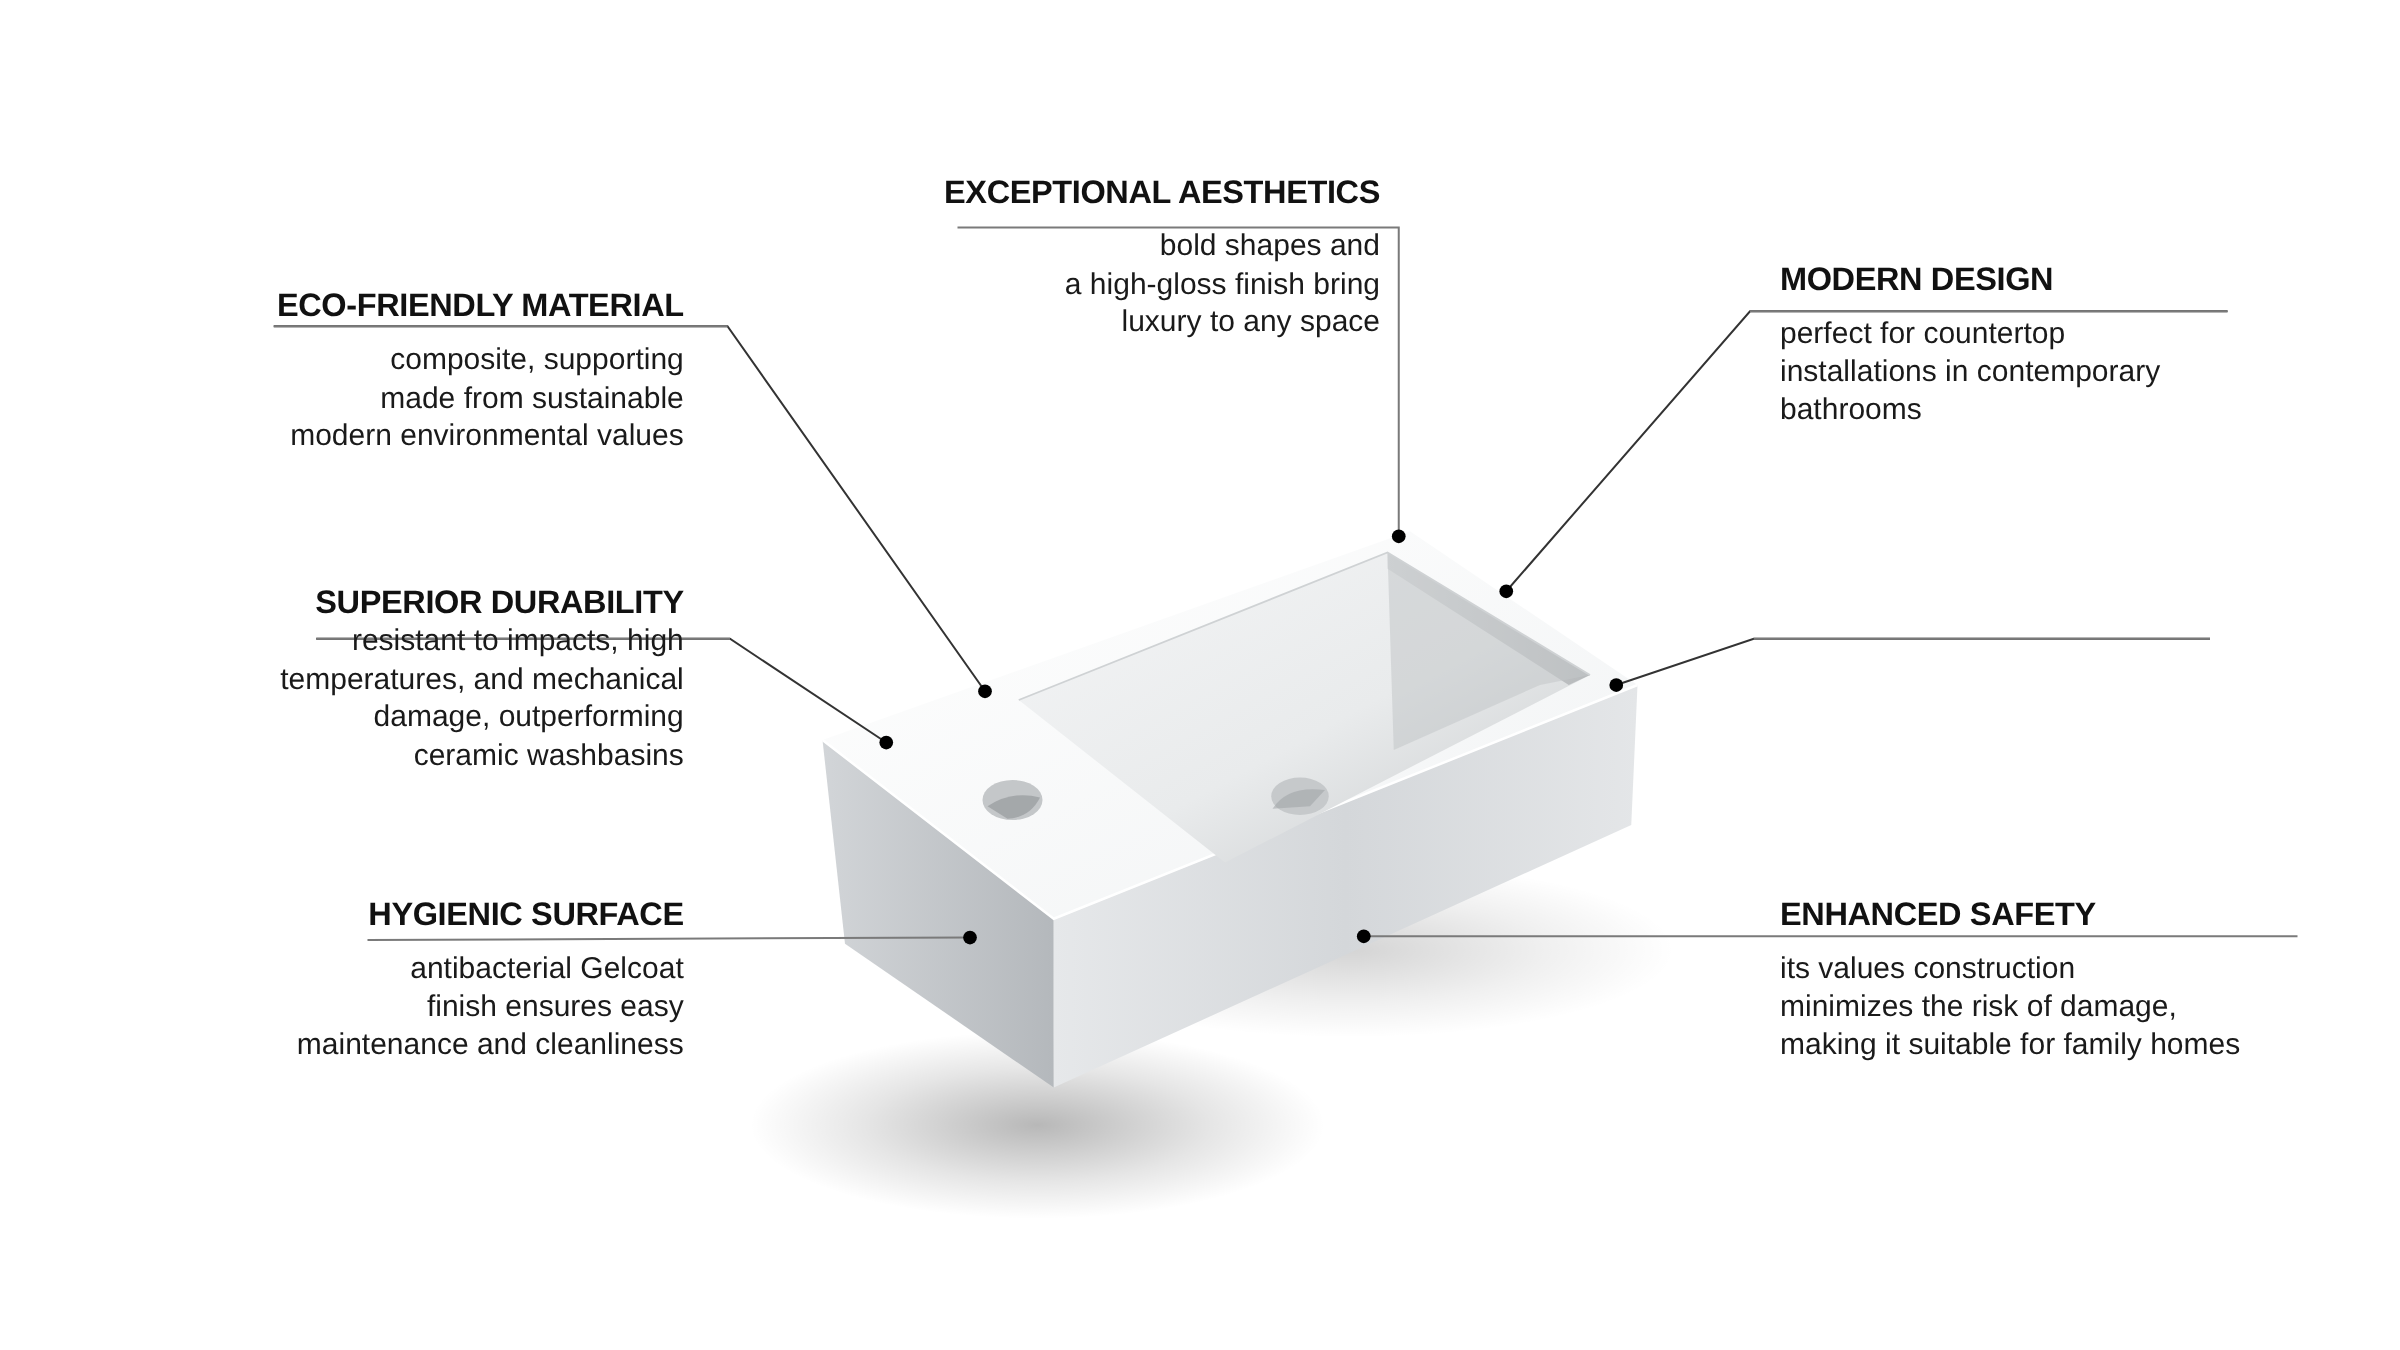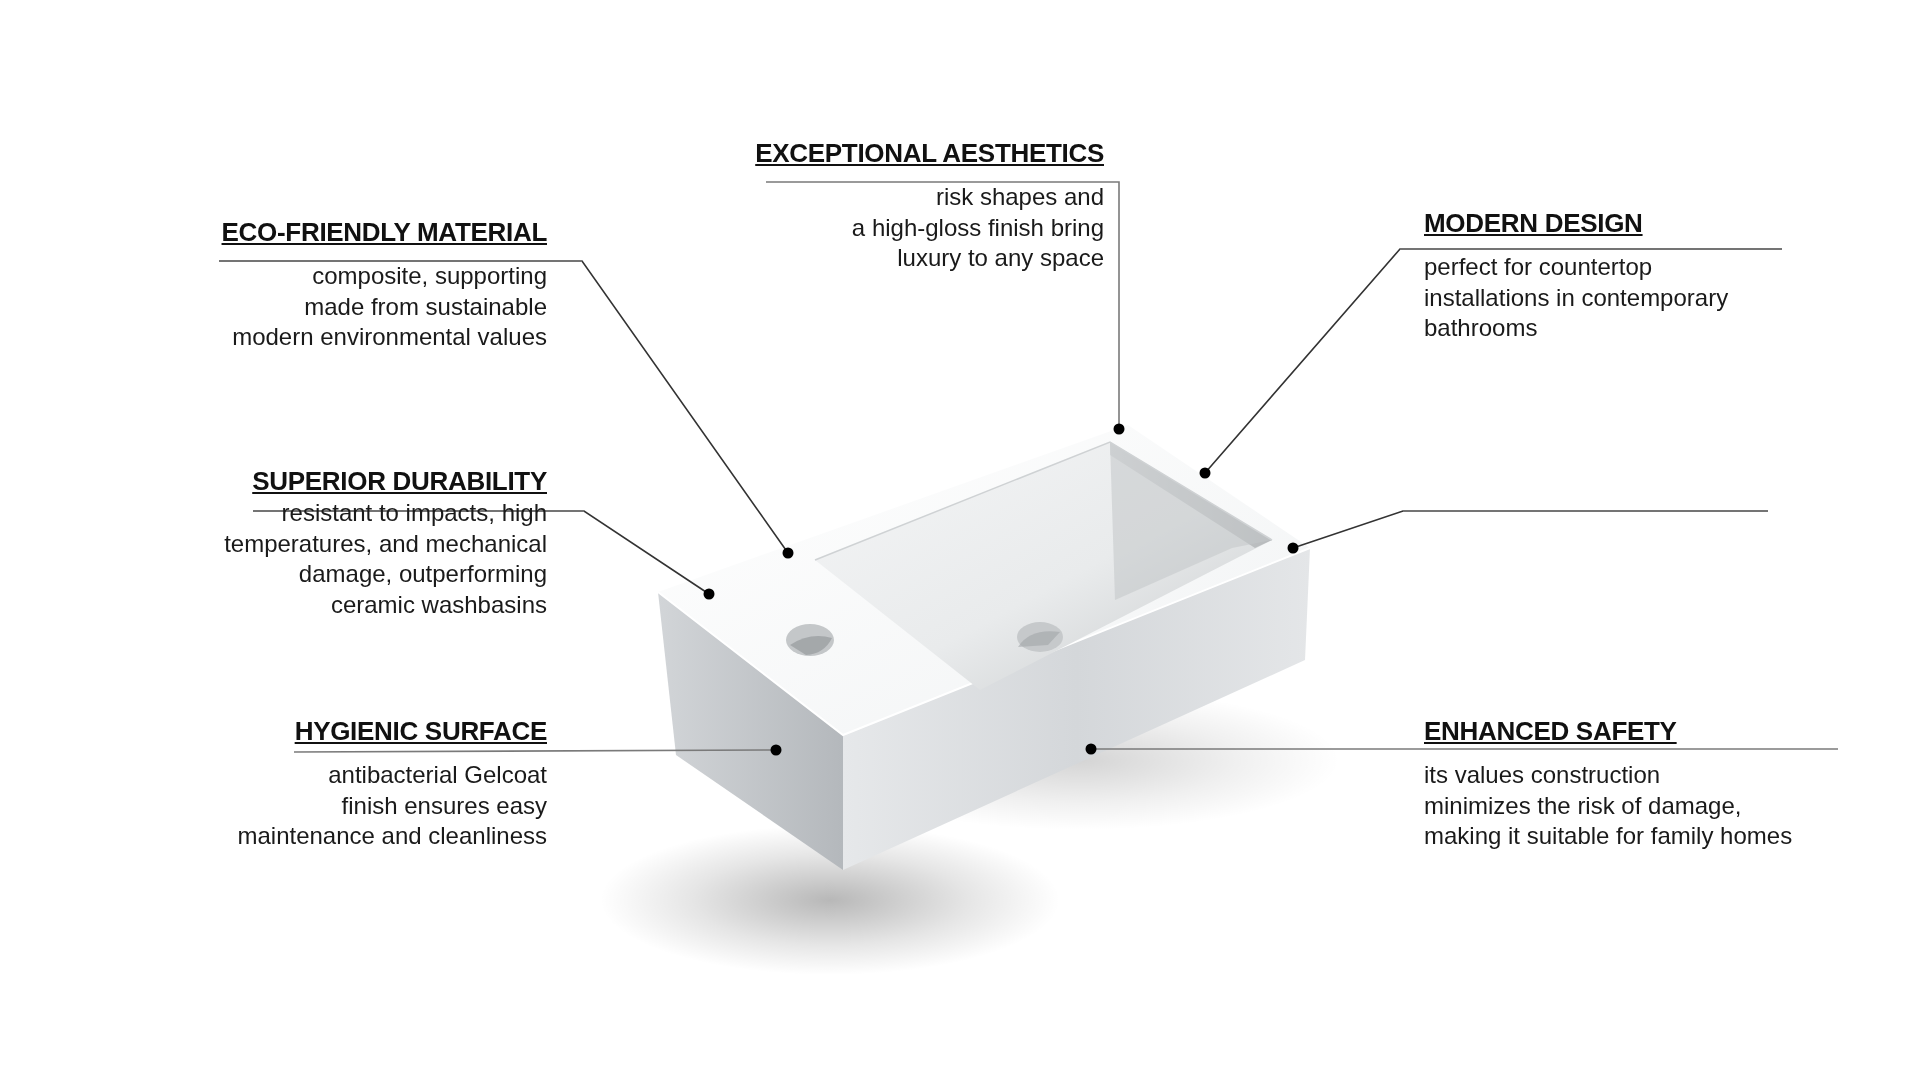--- a/index.html
+++ b/index.html
@@ -6,21 +6,21 @@
   body {
     width: 1920px; height: 1080px; position: relative; overflow: hidden;
     background: #ffffff; color: #111111;
     font-family: "Liberation Sans", "DejaVu Sans", sans-serif;
   }
   .canvas { position: absolute; left: 0; top: 0; width: 1920px; height: 1080px; }
   svg.art { position: absolute; left: 0; top: 0; }
   .callout { position: absolute; }
   .callout .title {
     font-weight: bold; font-size: 26px; letter-spacing: -0.3px; line-height: 30px;
-    white-space: nowrap; color: #111; text-decoration: underline;
+    white-space: nowrap; color: #111;
   }
   .callout .body {
     font-size: 24px; line-height: 30.5px; color: #1a1a1a; white-space: nowrap;
   }
   .callout .body span { display: block; }
   .left { text-align: right; }
   .right { text-align: left; }
 </style>
 </head>
 <body>
@@ -111,27 +111,27 @@
       <circle cx="709" cy="594" r="5.5"></circle>
       <circle cx="1293" cy="548" r="5.5"></circle>
       <circle cx="776" cy="750" r="5.5"></circle>
       <circle cx="1091" cy="749" r="5.5"></circle>
     </g>
   </svg>
 
   <div class="callout left" style="right: 816px; top: 138px;">
     <div class="title">EXCEPTIONAL AESTHETICS</div>
     <div class="body" style="margin-top: 14px;">
-      <span>risk shapes and</span>
+      <span>bold shapes and</span>
       <span>a high-gloss finish bring</span>
       <span>luxury to any space</span>
     </div>
   </div>
 
-  <div class="callout left" style="right: 1373px; top: 217px;">
+  <div class="callout left" style="right: 1373px; top: 229px;">
     <div class="title">ECO-FRIENDLY MATERIAL</div>
     <div class="body" style="margin-top: 14px;">
       <span>composite, supporting</span>
       <span>made from sustainable</span>
       <span>modern environmental values</span>
     </div>
   </div>
 
   <div class="callout right" style="left: 1424px; top: 208px;">
     <div class="title">MODERN DESIGN</div>

